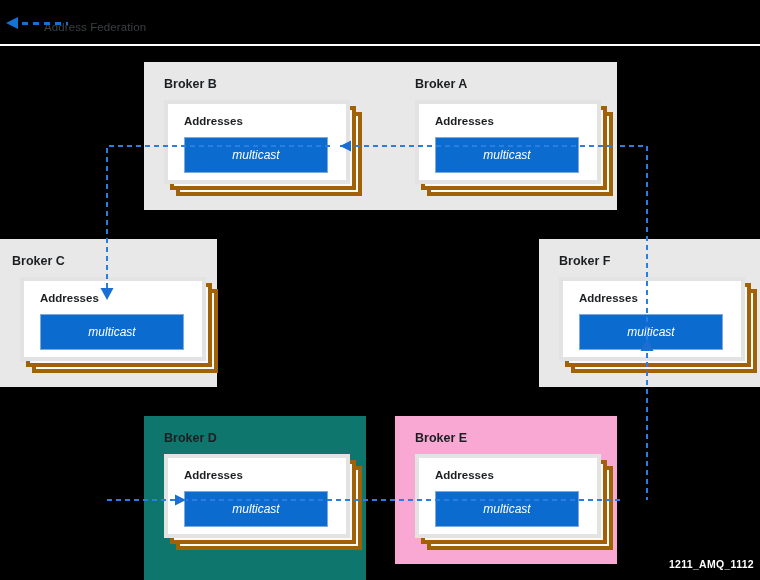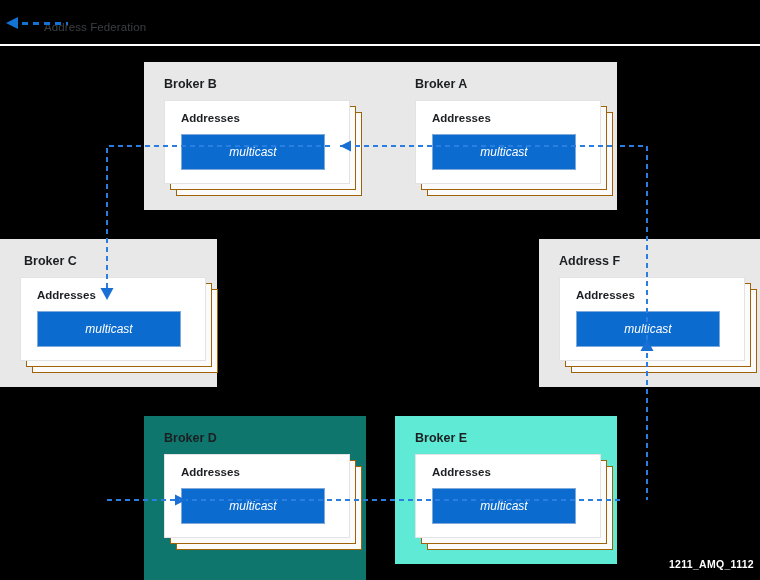--- a/index.html
+++ b/index.html
@@ -34,21 +34,21 @@
 
   
   .broker{position:absolute;background:#e8e8e8;box-sizing:border-box;}
   .broker-title{
     position:absolute;left:20px;top:15px;
     font-size:12.5px;font-weight:bold;color:#1c1f22;white-space:nowrap;
   }
 
   
   .stack{position:absolute;}
-  .stack .sheet{position:absolute;background:#fbfbfb;border:1px solid #a16207;box-sizing:border-box;}
+  .stack .sheet{position:absolute;background:#fbfbfb;border:4px solid #a16207;box-sizing:border-box;}
   .stack .sheet.s3{left:12px;top:12px;}
   .stack .sheet.s2{left:6px;top:6px;}
   .stack .sheet.s1{left:0;top:0;background:#fff;border-color:#e3e3e3;}
   .addr-label{
     position:absolute;left:16px;top:11px;
     font-size:11.5px;font-weight:bold;color:#1c1f22;white-space:nowrap;
   }
   .multicast{
     position:absolute;
     background:#0b6bce;border:1px solid #7fa9d8;box-sizing:border-box;
@@ -102,53 +102,53 @@
         <div class="stack" style="left: 20px; top: 38px; width: 200px; height: 98px;">
           <div class="sheet s3" style="width: 186px; height: 84px;"></div>
           <div class="sheet s2" style="width: 186px; height: 84px;"></div>
           <div class="sheet s1" style="width: 186px; height: 84px;">
             <div class="addr-label">Addresses</div>
             <div class="multicast" style="background: rgb(11, 107, 206); left: 16px; top: 33px; width: 144px; height: 36px;">multicast</div>
           </div>
         </div>
       </div>
       <div class="broker" style="left: -78px; top: 239px; width: 295px; height: 148px; background: rgb(232, 232, 232);">
-        <div class="broker-title" style="left: 102px;">Broker C</div>
+        <div class="broker-title" style="left: 90px;">Broker C</div>
         <div class="stack" style="left: 98px; top: 38px; width: 200px; height: 98px;">
           <div class="sheet s3" style="width: 186px; height: 84px;"></div>
           <div class="sheet s2" style="width: 186px; height: 84px;"></div>
           <div class="sheet s1" style="width: 186px; height: 84px;">
             <div class="addr-label">Addresses</div>
             <div class="multicast" style="background: rgb(11, 107, 206); left: 16px; top: 33px; width: 144px; height: 36px;">multicast</div>
           </div>
         </div>
       </div>
       <div class="broker" style="left: 539px; top: 239px; width: 295px; height: 148px; background: rgb(232, 232, 232);">
-        <div class="broker-title" style="left: 20px;">Address F</div>
+        <div class="broker-title" style="left: 20px;">Broker F</div>
         <div class="stack" style="left: 20px; top: 38px; width: 200px; height: 98px;">
           <div class="sheet s3" style="width: 186px; height: 84px;"></div>
           <div class="sheet s2" style="width: 186px; height: 84px;"></div>
           <div class="sheet s1" style="width: 186px; height: 84px;">
             <div class="addr-label">Addresses</div>
             <div class="multicast" style="background: rgb(11, 107, 206); left: 16px; top: 33px; width: 144px; height: 36px;">multicast</div>
           </div>
         </div>
       </div>
       <div class="broker" style="left: 144px; top: 416px; width: 222px; height: 181px; background: #0f766e;">
         <div class="broker-title">Broker D</div>
         <div class="stack" style="left: 20px; top: 38px; width: 200px; height: 98px;">
           <div class="sheet s3" style="width: 186px; height: 84px;"></div>
           <div class="sheet s2" style="width: 186px; height: 84px;"></div>
           <div class="sheet s1" style="width: 186px; height: 84px;">
             <div class="addr-label">Addresses</div>
             <div class="multicast" style="background: rgb(11, 107, 206); left: 16px; top: 33px; width: 144px; height: 36px;">multicast</div>
           </div>
         </div>
       </div>
-      <div class="broker" style="left: 395px; top: 416px; width: 222px; height: 148px; background: #5eead4;">
+      <div class="broker" style="left: 395px; top: 416px; width: 222px; height: 148px; background: #f9a8d4;">
         <div class="broker-title">Broker E</div>
         <div class="stack" style="left: 20px; top: 38px; width: 200px; height: 98px;">
           <div class="sheet s3" style="width: 186px; height: 84px;"></div>
           <div class="sheet s2" style="width: 186px; height: 84px;"></div>
           <div class="sheet s1" style="width: 186px; height: 84px;">
             <div class="addr-label">Addresses</div>
             <div class="multicast" style="background: rgb(11, 107, 206); left: 16px; top: 33px; width: 144px; height: 36px;">multicast</div>
           </div>
         </div>
       </div>

